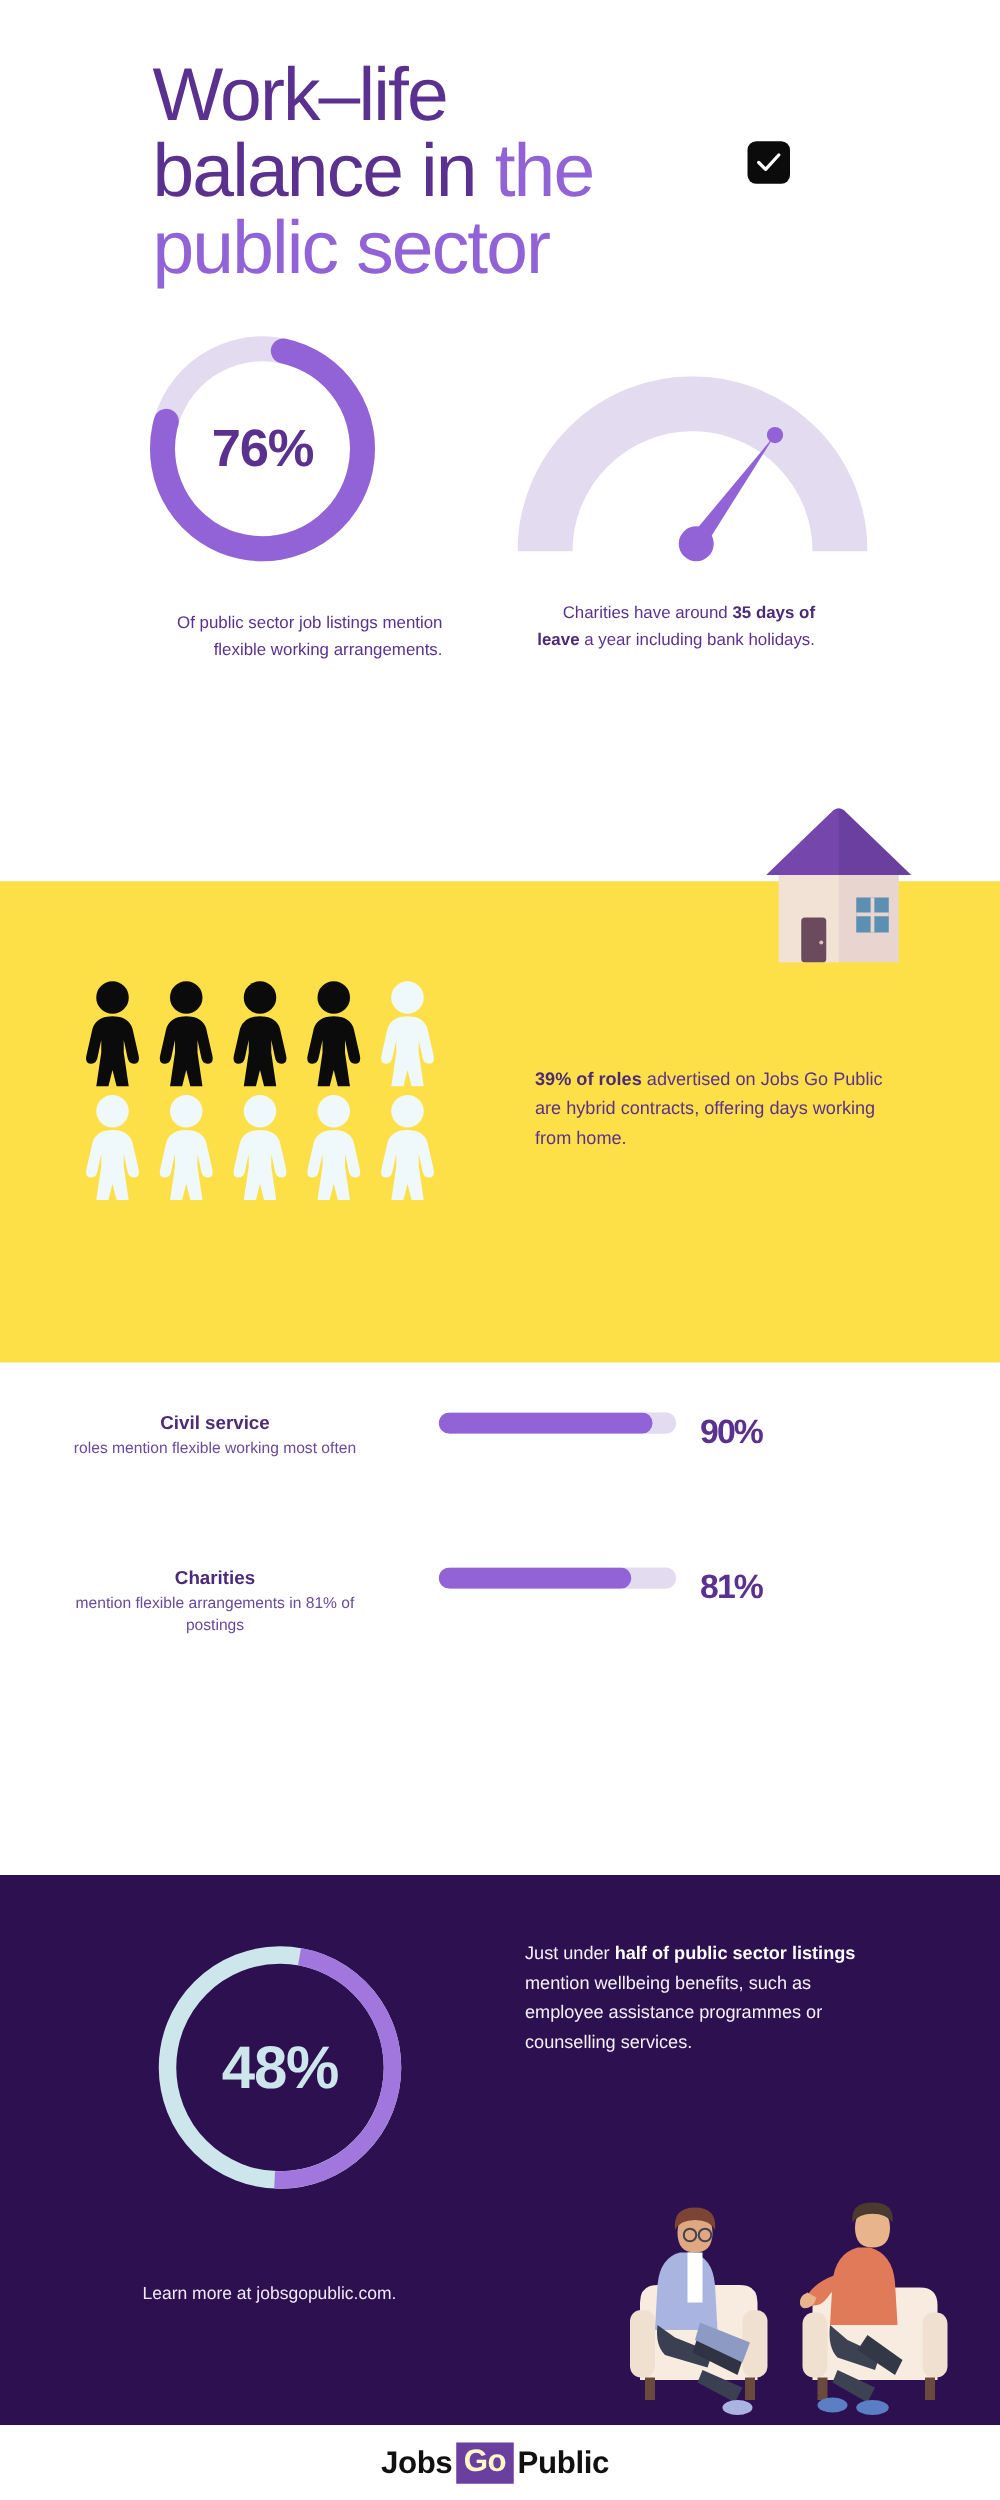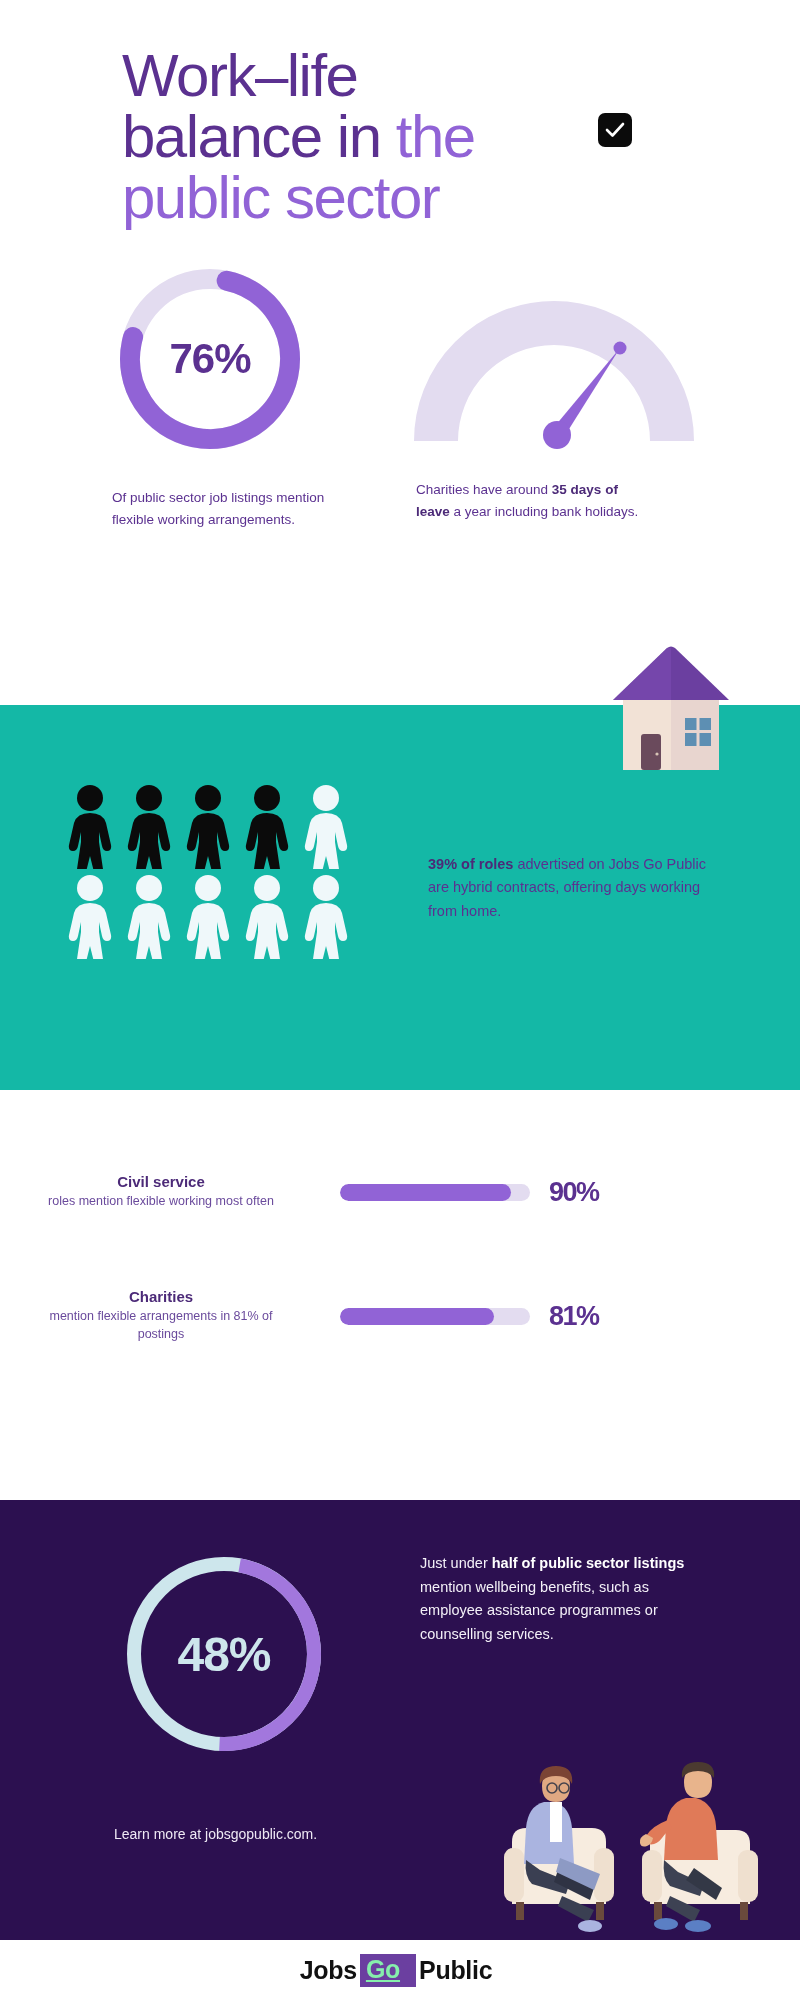--- a/index.html
+++ b/index.html
@@ -19,21 +19,21 @@
   }
   .title .lilac { color: #9163d6; }
   .checkbox {
     position: absolute; left: 598px; top: 113px;
     width: 34px; height: 34px; border-radius: 7px;
     background: #0b0b0b;
   }
   .checkbox svg { position: absolute; left: 7px; top: 8px; }
 
   
-  .stats-row { display: flex; margin-top: 30px; padding: 0 100px 0 104px; }
+  .stats-row { display: flex; margin-top: 30px; padding: 0 100px 0 104px; text-align: right; }
   .stat-col { width: 50%; position: relative; }
 
   .donut-wrap { width: 200px; height: 200px; position: relative; margin-left: 6px; }
   .donut-center {
     position: absolute; inset: 0; display: flex;
     align-items: center; justify-content: center;
     font-size: 42px; font-weight: 700; color: #5b3190; letter-spacing: -1px;
   }
 
   .gauge-wrap { width: 280px; height: 150px; position: relative; margin: 42px 0 0 12px; }
@@ -42,36 +42,36 @@
     margin-top: 28px; font-size: 13.5px; line-height: 1.65;
     color: #5b3190; max-width: 250px;
   }
   .caption b { font-weight: 700; color: #4c2a78; }
   .cap-left { padding-left: 8px; }
   .cap-right { padding-left: 14px; }
 
   
   .blue-band {
     position: absolute; left: 0; top: 705px; width: 800px; height: 385px;
-    background: #14b8a6;
+    background: #fde047;
   }
   .house { position: absolute; left: 599px; top: -63px; width: 140px; height: 128px; }
   .people-grid {
     position: absolute; left: 62px; top: 78px;
     display: grid; grid-template-columns: repeat(5, 56px); gap: 0 3px;
   }
   .blue-text {
     position: absolute; left: 428px; top: 148px; width: 280px;
     font-size: 14.5px; line-height: 1.62; color: #5b3190;
   }
   .blue-text b { font-weight: 700; color: #4c2a78; }
 
   
   .bars { position: absolute; left: 0; top: 1130px; width: 800px; }
-  .bar-row { display: flex; align-items: center; height: 124px; }
+  .bar-row { display: flex; align-items: flex-start; height: 124px; padding-left: 11px; }
   .bar-label { width: 340px; text-align: center; padding-right: 18px; }
   .bar-label .bl-title { font-size: 15px; font-weight: 700; color: #4c2a78; }
   .bar-label .bl-sub {
     font-size: 12.5px; line-height: 1.42; color: #6a4a9c; margin-top: 3px;
     padding: 0 26px;
   }
   .bar-track {
     width: 190px; height: 17px; border-radius: 9px;
     background: #e3dcf0; overflow: hidden; flex: 0 0 auto;
   }
@@ -104,22 +104,22 @@
   .couch-art { position: absolute; left: 498px; top: 256px; width: 268px; height: 184px; }
 
   
   .footer {
     position: absolute; left: 0; top: 1940px; width: 792px; height: 60px;
     background: #ffffff; display: flex; align-items: center; justify-content: center;
   }
   .logo { display: flex; align-items: center; font-size: 25px; font-weight: 700; letter-spacing: -0.3px; }
   .logo .lk { color: #111111; }
   .logo .lgo {
-    color: #86efac; background: #6b3fa0; padding: 1px 16px 3px 6px;
-    margin: 0 3px; position: relative; text-decoration: underline;
+    color: #fef9c3; background: #6b3fa0; padding: 1px 6px 3px 6px;
+    margin: 0 3px; position: relative;
   }
 </style>
 </head>
 <body>
 
 <div class="header">
   <div class="title">
     <span>Work–life</span><br>
     <span>balance in </span><span class="lilac">the</span><br>
     <span class="lilac">public sector</span>

